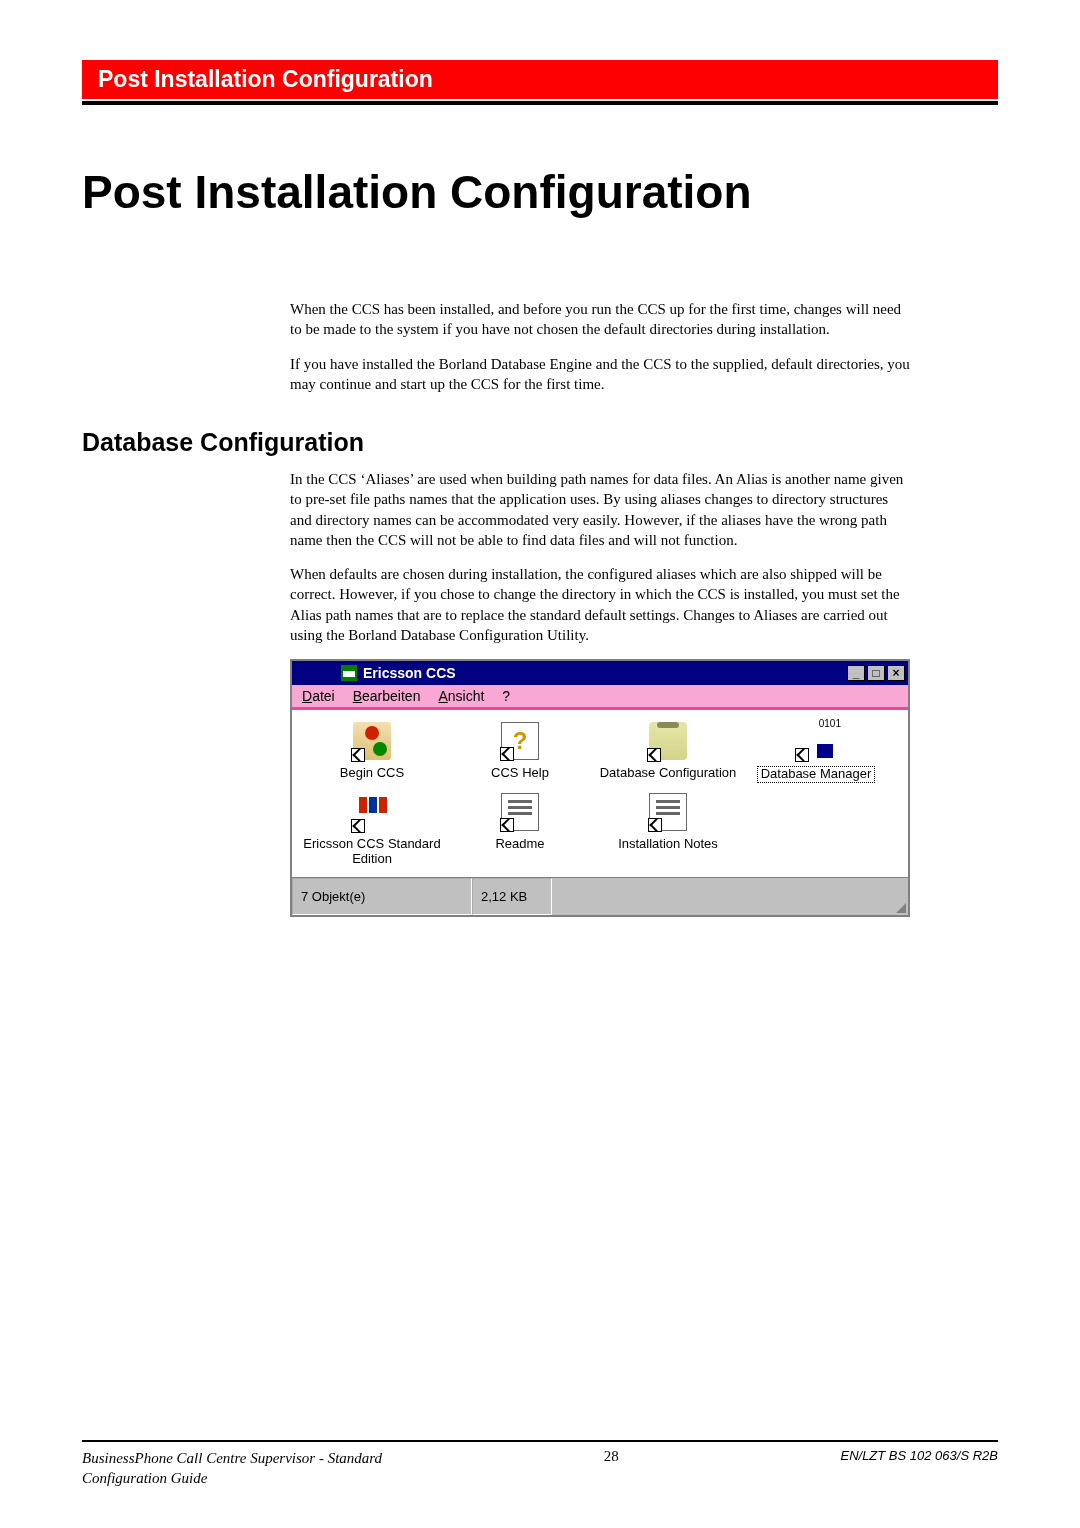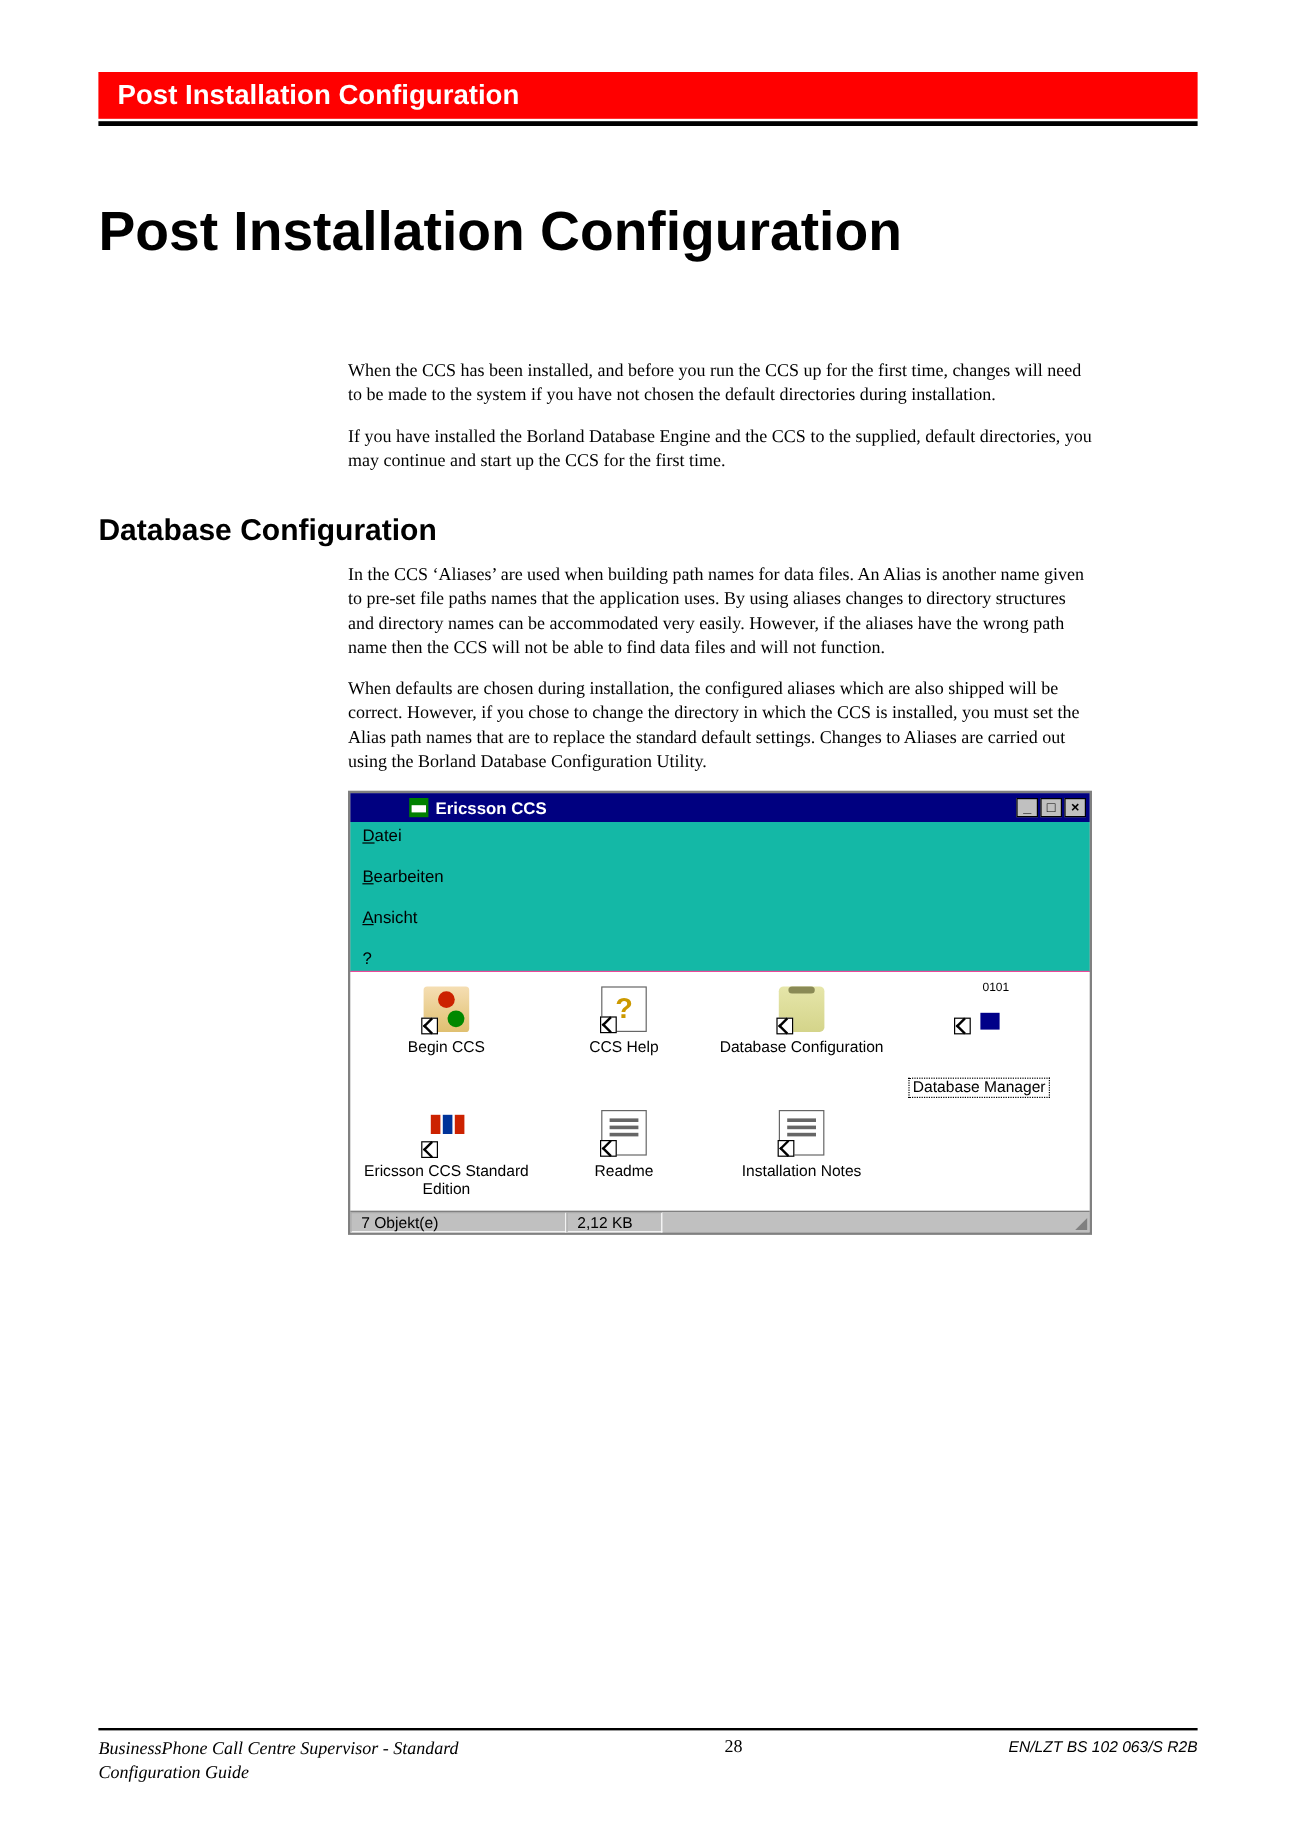--- a/index.html
+++ b/index.html
@@ -94,24 +94,23 @@
     display: flex;
     align-items: center;
     justify-content: center;
     font-size: 12px;
     font-weight: bold;
     color: #000;
   }
   .menubar {
     display: flex;
     gap: 18px;
-    background: #14b8a6;
+    background: #f9a8d4;
     padding: 3px 10px;
-    border-bottom: 1px solid #ec4899;
-    flex-direction: column;
+    border-bottom: 3px solid #ec4899;
   }
   .menu-item u { text-decoration: underline; }
   .content-area {
     background: #ffffff;
     padding: 12px 10px 10px 10px;
   }
   .icon-grid {
     display: flex;
     flex-wrap: wrap;
     gap: 10px 8px;
@@ -121,21 +120,20 @@
     display: flex;
     flex-direction: column;
     align-items: center;
     text-align: center;
     font-size: 13px;
     line-height: 1.15;
   }
   .desk-item.selected .label {
     border: 1px dotted #000;
     padding: 0 3px;
-    margin-top: 32px;
   }
   .ico {
     width: 38px; height: 38px;
     position: relative;
     margin-bottom: 6px;
   }
   .ico .shortcut {
     position: absolute;
     left: -2px; bottom: -2px;
     width: 14px; height: 14px;
@@ -166,21 +164,21 @@
   .ico-notes, .ico-readme { background:#fff; border:1px solid #666; }
   .ico-notes::after, .ico-readme::after { content:''; position:absolute; top:6px; left:6px; width:24px; height:3px; background:#666; box-shadow:0 6px 0 #666, 0 12px 0 #666; }
   .statusbar {
     display: flex;
     background: #c0c0c0;
     border-top: 1px solid #808080;
     font-size: 13px;
   }
   .statusbar .cell {
     border: 1px inset #fff;
-    padding: 0 8px;
+    padding: 10px 8px;
   }
   .statusbar .cell:first-child { width: 180px; }
   .statusbar .cell:nth-child(2) { width: 80px; }
   .statusbar .grip {
     margin-left: auto;
     width: 18px;
     position: relative;
   }
   .statusbar .grip::after {
     content: '';

